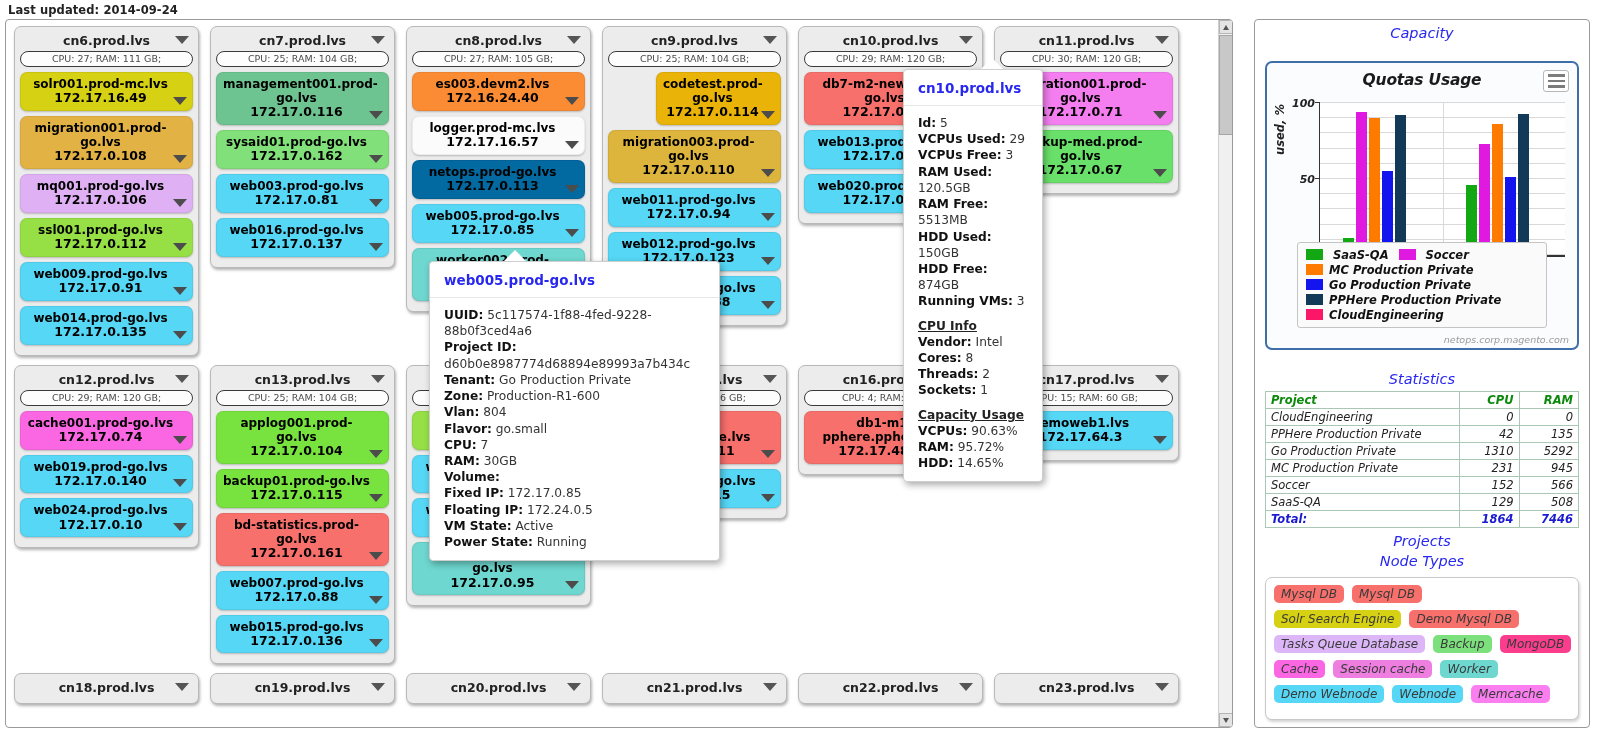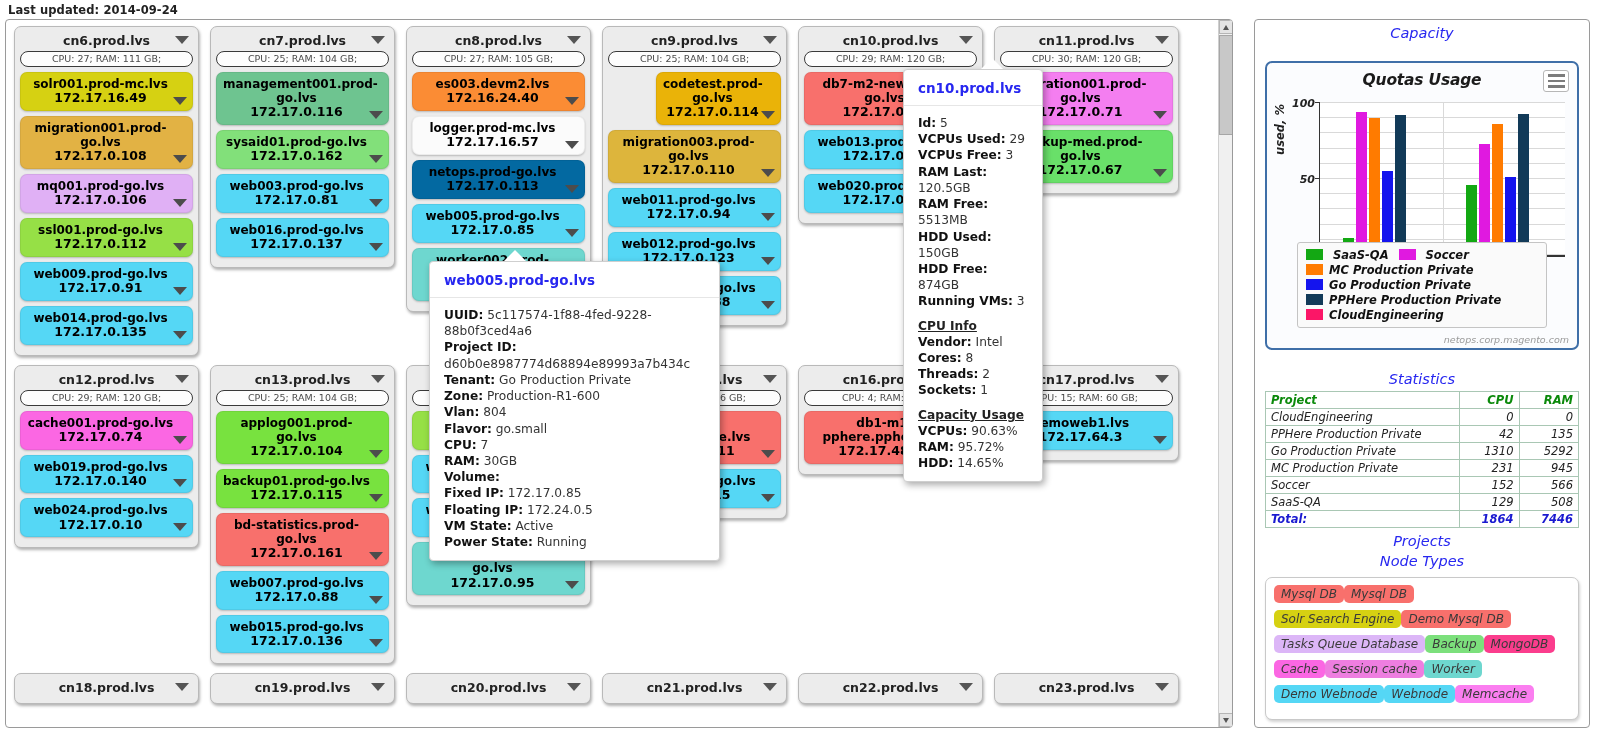--- a/index.html
+++ b/index.html
@@ -228,21 +228,21 @@
   .col-cpu  { width: 19%; }
   .col-ram  { width: 19%; }
 
   
   .types-box {
     margin: 4px 10px 0 10px;
     border: 1px solid #c9c9c9; border-radius: 7px;
     background: #fff; padding: 7px 8px 9px 8px;
     box-shadow: 1px 2px 3px rgba(0,0,0,.18);
   }
-  .type-row { display: flex; margin-bottom: 7px; text-align: right; }
+  .type-row { display: flex; gap: 8px; margin-bottom: 7px; text-align: right; }
   .tag {
     border-radius: 5px; padding: 2px 7px;
     font-size: 12px; color: #3a3a3a; white-space: nowrap;
   }
 </style>
 </head>
 <body>
 
 <div id="root">
 
@@ -561,21 +561,21 @@
       </div>
   </div>
 
   <div class="tip-arrow" style="left:981px; top:58px;"></div>
   <div class="tip" id="node-tip" style="left:903px; top:69px; width:140px;">
     <div class="tip-title">cn10.prod.lvs</div>
     <div class="tip-body" id="node-tip-body">
         <div class="row"><b>Id:</b><span class="val"> 5</span></div>
         <div class="row"><b>VCPUs Used:</b><span class="val"> 29</span></div>
         <div class="row"><b>VCPUs Free:</b><span class="val"> 3</span></div>
-        <div class="row"><b>RAM Last:</b><span class="val"> 120.5GB</span></div>
+        <div class="row"><b>RAM Used:</b><span class="val"> 120.5GB</span></div>
         <div class="row"><b>RAM Free:</b><span class="val"> 5513MB</span></div>
         <div class="row"><b>HDD Used:</b><span class="val"> 150GB</span></div>
         <div class="row"><b>HDD Free:</b><span class="val"> 874GB</span></div>
         <div class="row"><b>Running VMs:</b><span class="val"> 3</span></div>
         <span class="tip-sect">CPU Info</span>
         <div class="row"><b>Vendor:</b><span class="val"> Intel</span></div>
         <div class="row"><b>Cores:</b><span class="val"> 8</span></div>
         <div class="row"><b>Threads:</b><span class="val"> 2</span></div>
         <div class="row"><b>Sockets:</b><span class="val"> 1</span></div>
         <span class="tip-sect">Capacity Usage</span>

